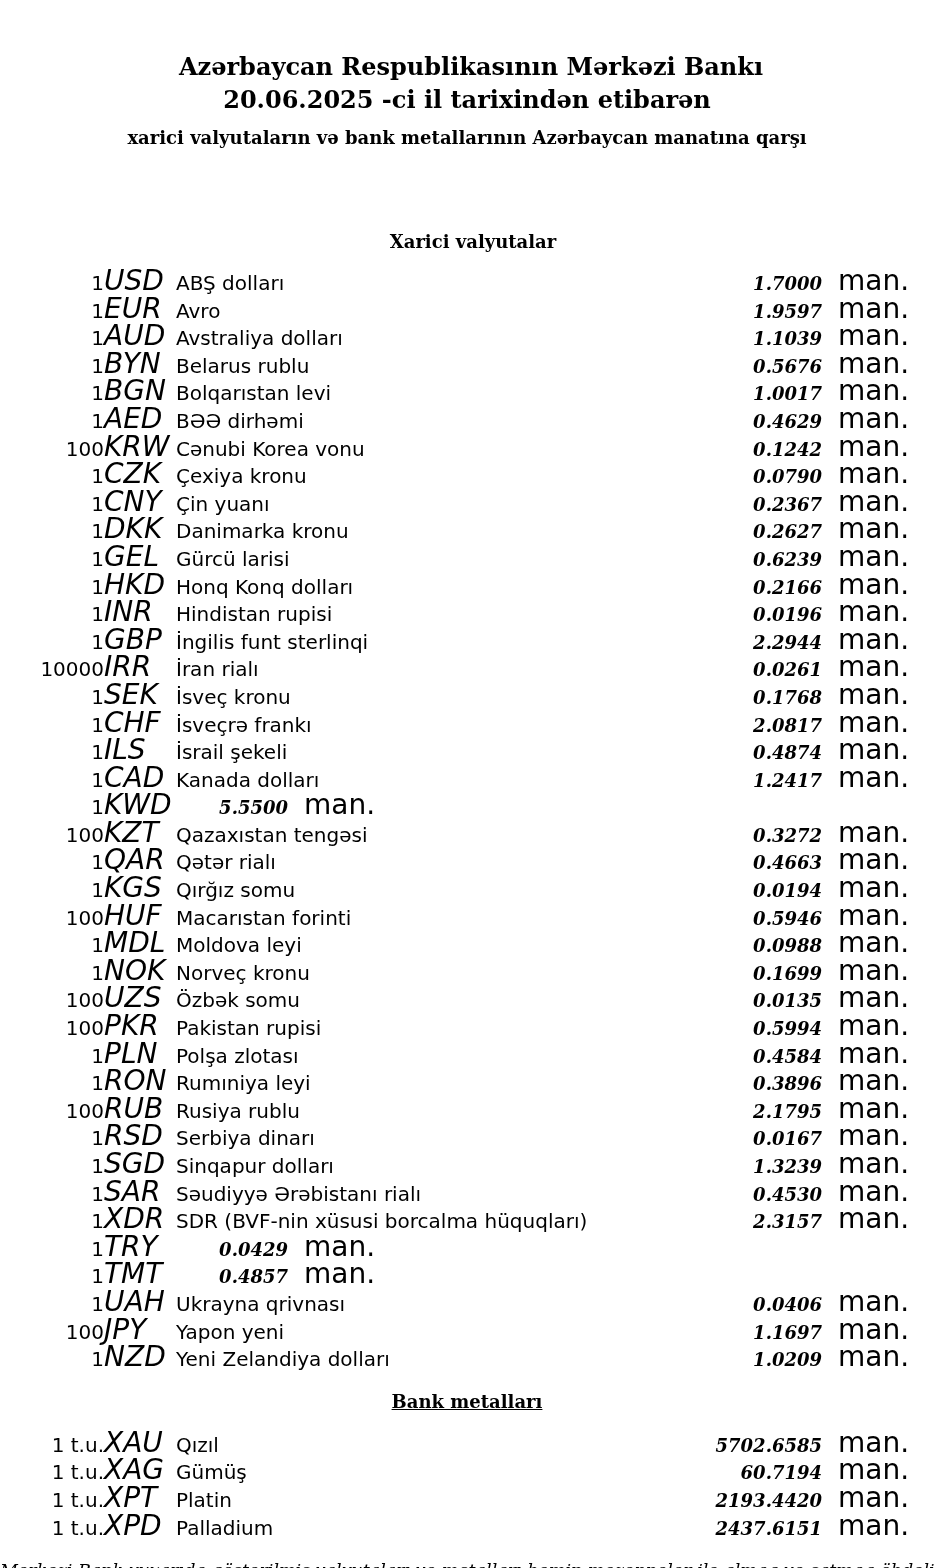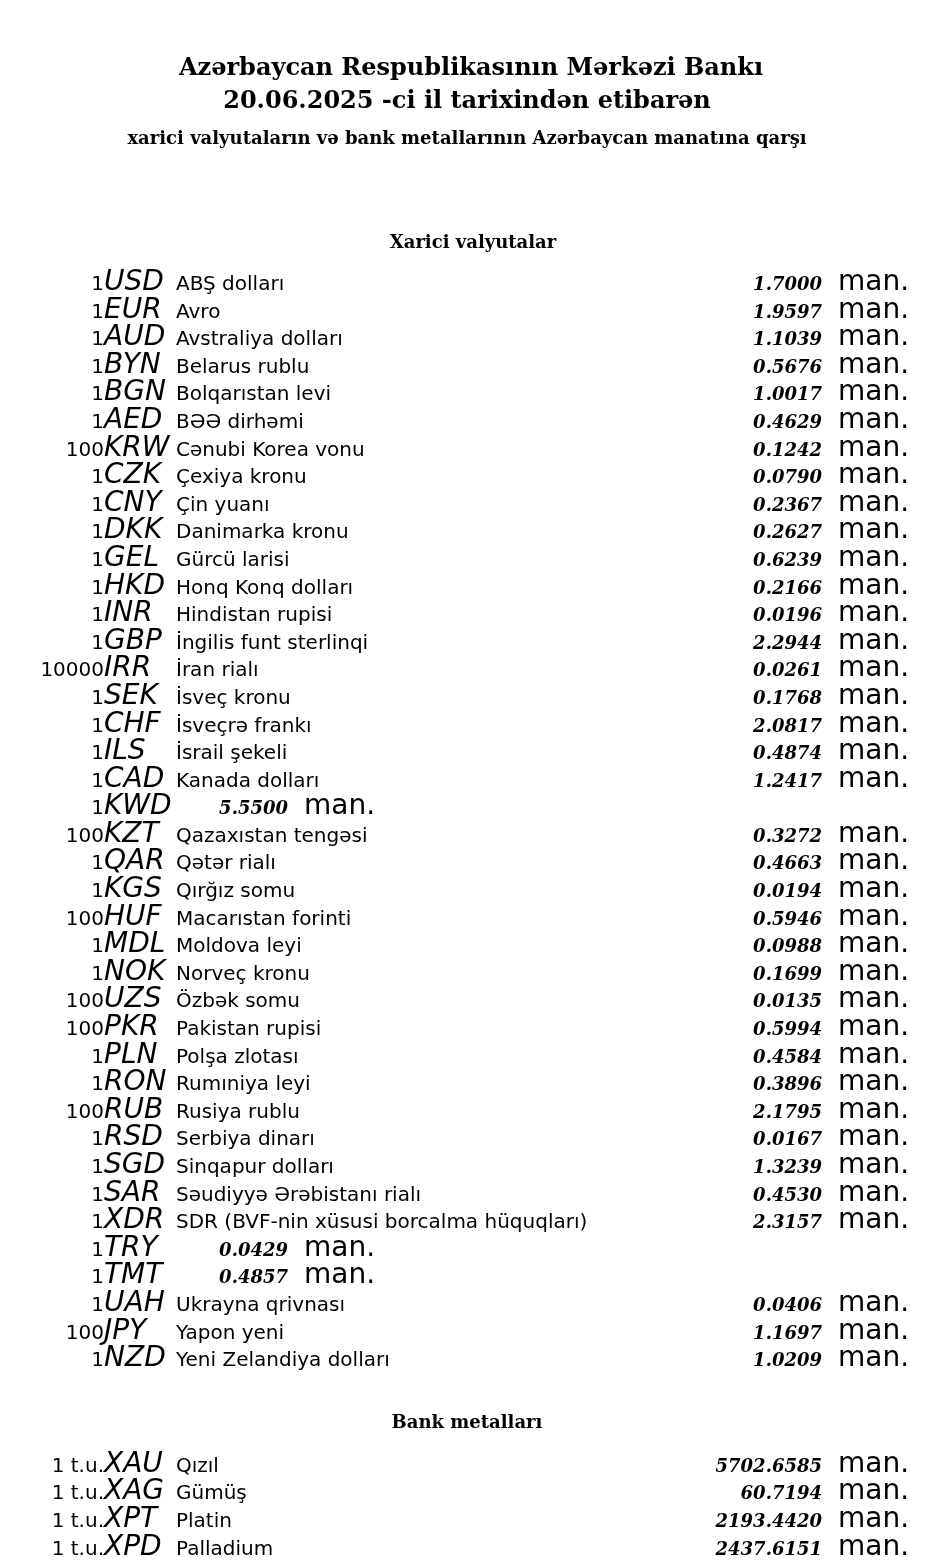--- a/index.html
+++ b/index.html
@@ -48,21 +48,21 @@
   }
   .section-heading {
     font-family: "DejaVu Serif", "Liberation Serif", serif;
     font-weight: bold;
     font-size: 18px;
     line-height: 24px;
     text-align: center;
     margin: 0;
   }
   .currencies-heading { margin-top: 80px; padding-left: 12px; }
-  .metals-heading { margin-top: 42px; }
+  .metals-heading { margin-top: 22px; text-decoration: underline; }
   .rate-table {
     margin-top: 10px;
     padding-right: 50px;  
   }
   .rate-row {
     display: flex;
     align-items: baseline;
     height: 27.6px;
   }
   .cell-qty {

